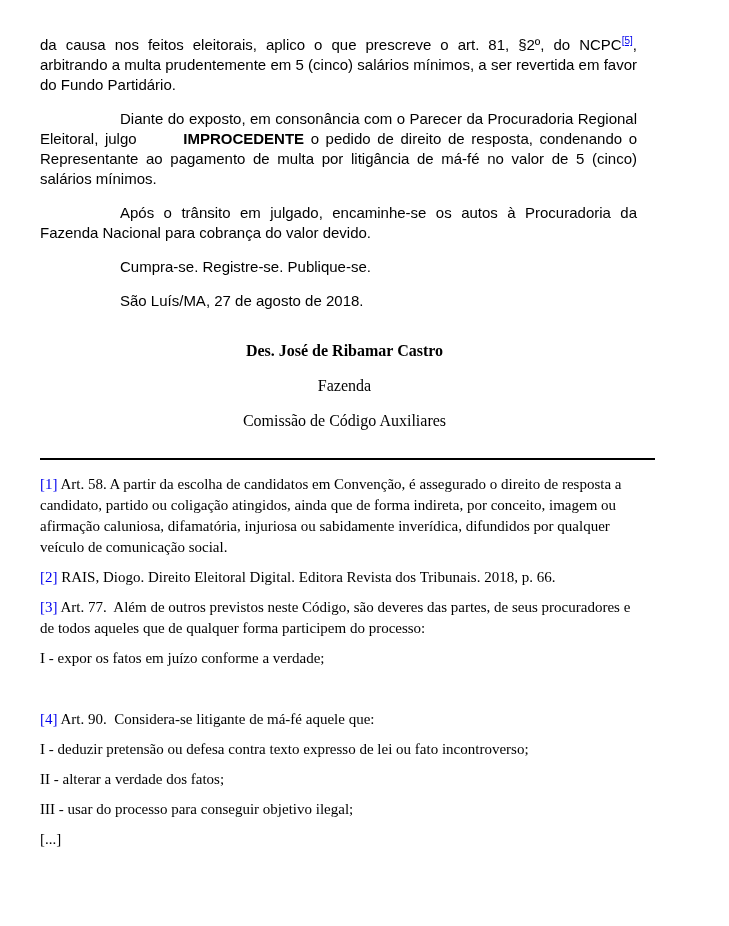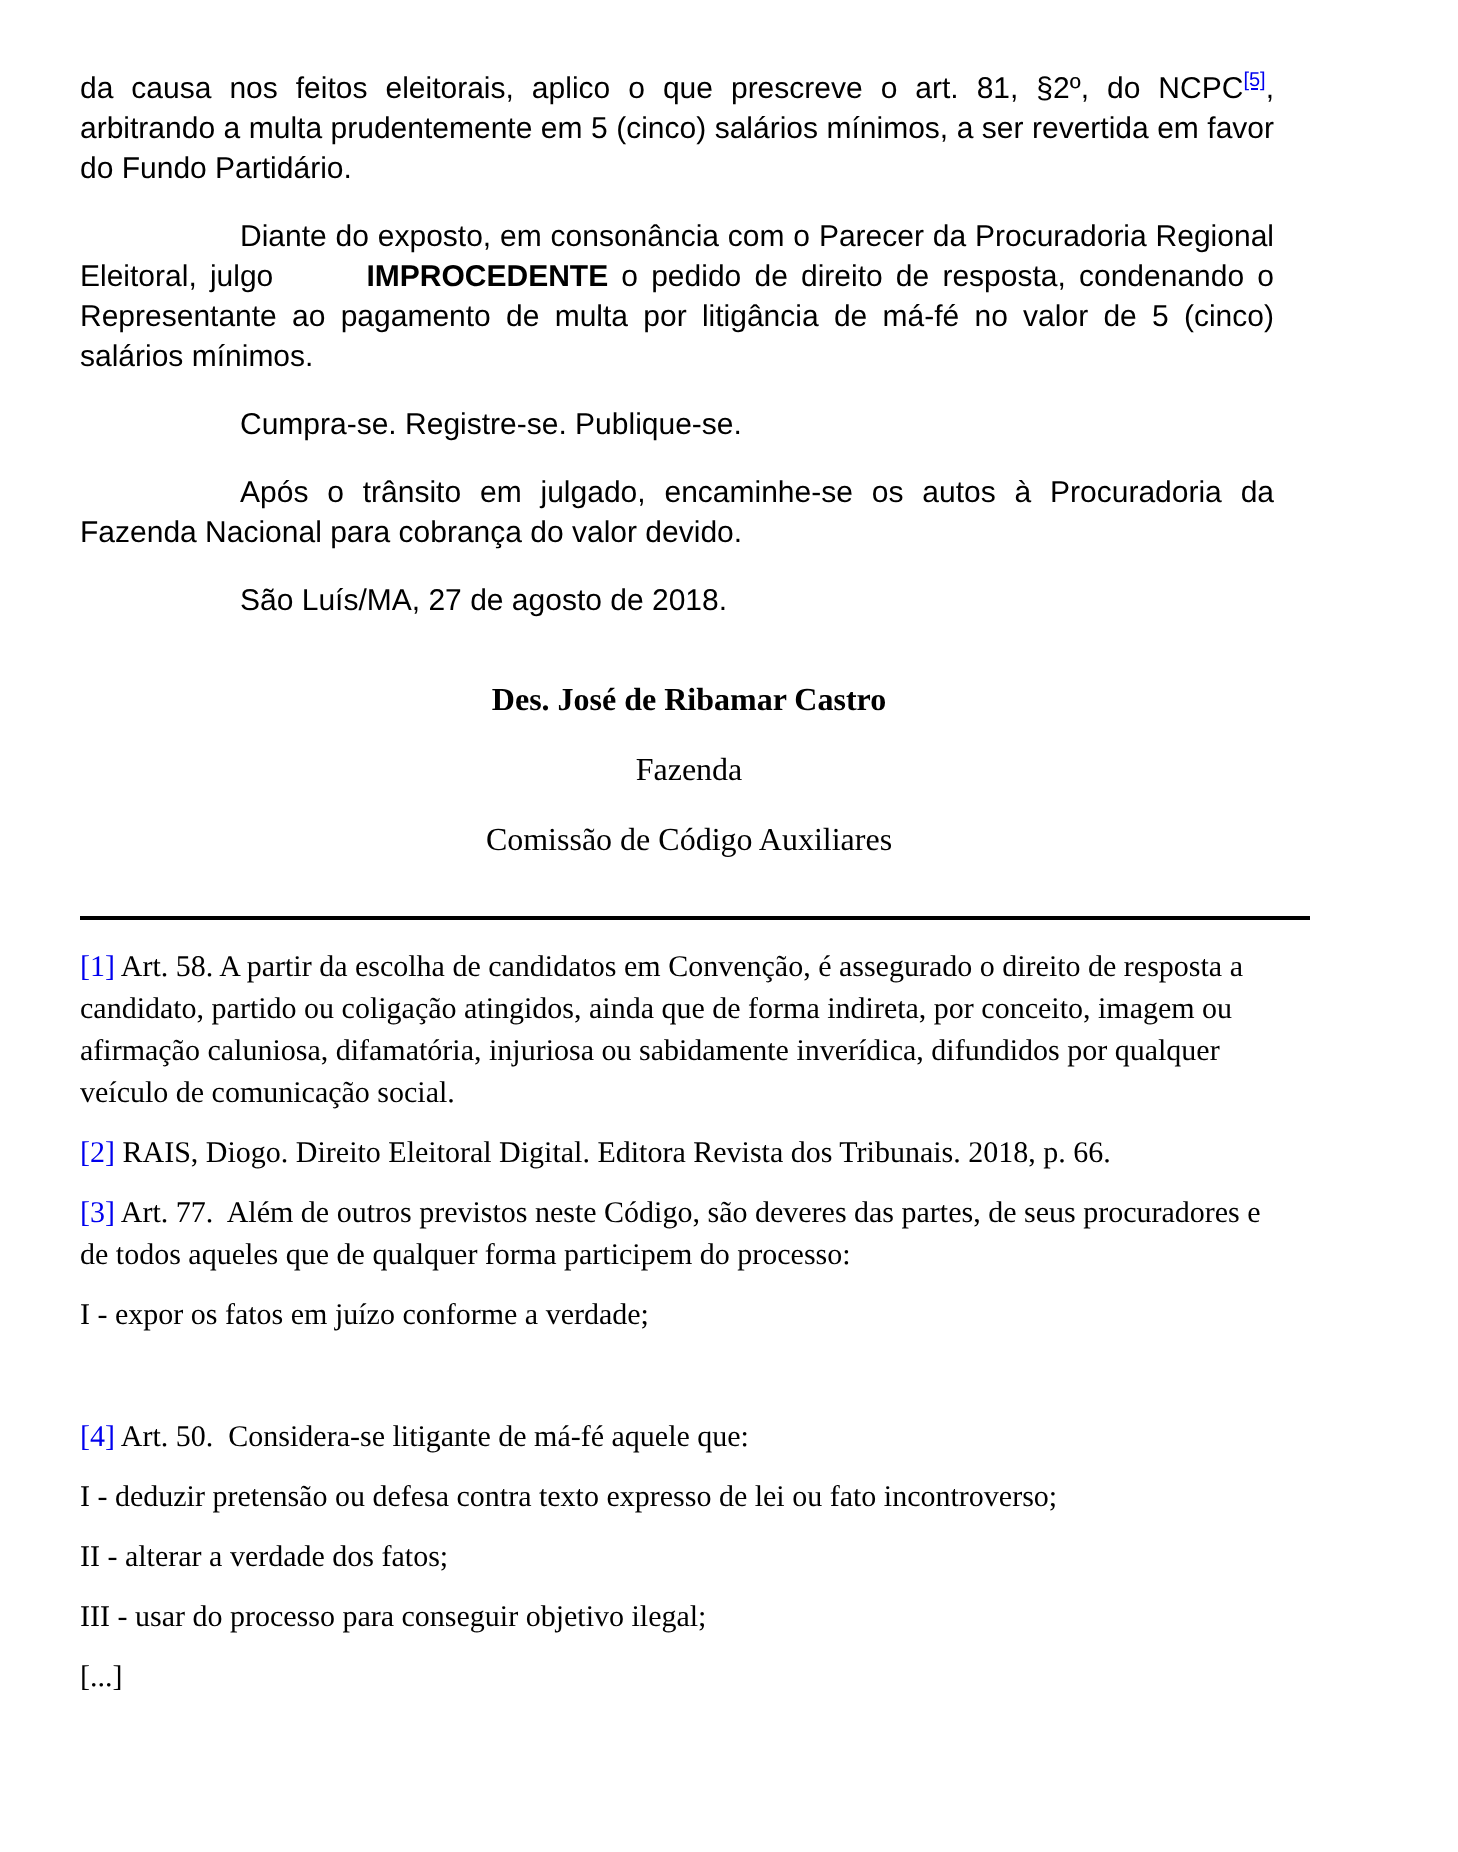--- a/index.html
+++ b/index.html
@@ -66,23 +66,23 @@
 </head>
 <body>
 
 <div class="page">
 
   <div class="body-text">
     <p><span>da causa nos feitos eleitorais, aplico o que prescreve o art. 81, §2º, do NCPC</span><span class="fn-ref">[5]</span><span>, arbitrando a multa prudentemente em 5 (cinco) salários mínimos, a ser revertida em favor do Fundo Partidário.</span></p>
 
     <p class="indent"><span>Diante do exposto, em consonância com o Parecer da Procuradoria Regional Eleitoral, julgo </span><span class="judgment">IMPROCEDENTE</span><span> o pedido de direito de resposta, condenando o Representante ao pagamento de multa por litigância de má-fé no valor de 5 (cinco) salários mínimos.</span></p>
 
+    <p class="indent">Após o trânsito em julgado, encaminhe-se os autos à Procuradoria da Fazenda Nacional para cobrança do valor devido.</p>
+
     <p class="indent">Cumpra-se. Registre-se. Publique-se.</p>
-
-    <p class="indent">Após o trânsito em julgado, encaminhe-se os autos à Procuradoria da Fazenda Nacional para cobrança do valor devido.</p>
 
     <p class="indent">São Luís/MA, 27 de agosto de 2018.</p>
   </div>
 
   <div class="signature">
     <div class="sig-line sig-name">Des. José de Ribamar Castro</div>
     <div class="sig-line">Fazenda</div>
     <div class="sig-line">Comissão de Código Auxiliares</div>
   </div>
 
@@ -91,21 +91,21 @@
   <div class="footnotes">
     <p><span class="fn-marker">[1]</span><span class="fn-text"> Art. 58. A partir da escolha de candidatos em Convenção, é assegurado o direito de resposta a candidato, partido ou coligação atingidos, ainda que de forma indireta, por conceito, imagem ou afirmação caluniosa, difamatória, injuriosa ou sabidamente inverídica, difundidos por qualquer veículo de comunicação social.</span></p>
 
     <p><span class="fn-marker">[2]</span><span class="fn-text"> RAIS, Diogo. Direito Eleitoral Digital. Editora Revista dos Tribunais. 2018, p. 66.</span></p>
 
     <p><span class="fn-marker">[3]</span><span class="fn-text"> Art. 77.  Além de outros previstos neste Código, são deveres das partes, de seus procuradores e de todos aqueles que de qualquer forma participem do processo:</span></p>
 
     <p><span class="fn-text">I - expor os fatos em juízo conforme a verdade;</span></p>
 
 
-    <p class="gap-before"><span class="fn-marker">[4]</span><span class="fn-text"> Art. 50.  Considera-se litigante de má-fé aquele que:</span></p>
+    <p class="gap-before"><span class="fn-marker">[4]</span><span class="fn-text"> Art. 90.  Considera-se litigante de má-fé aquele que:</span></p>
 
     <p><span class="fn-text">I - deduzir pretensão ou defesa contra texto expresso de lei ou fato incontroverso;</span></p>
 
     <p><span class="fn-text">II - alterar a verdade dos fatos;</span></p>
 
     <p><span class="fn-text">III - usar do processo para conseguir objetivo ilegal;</span></p>
 
     <p><span class="fn-text">[...]</span></p>
   </div>
 

